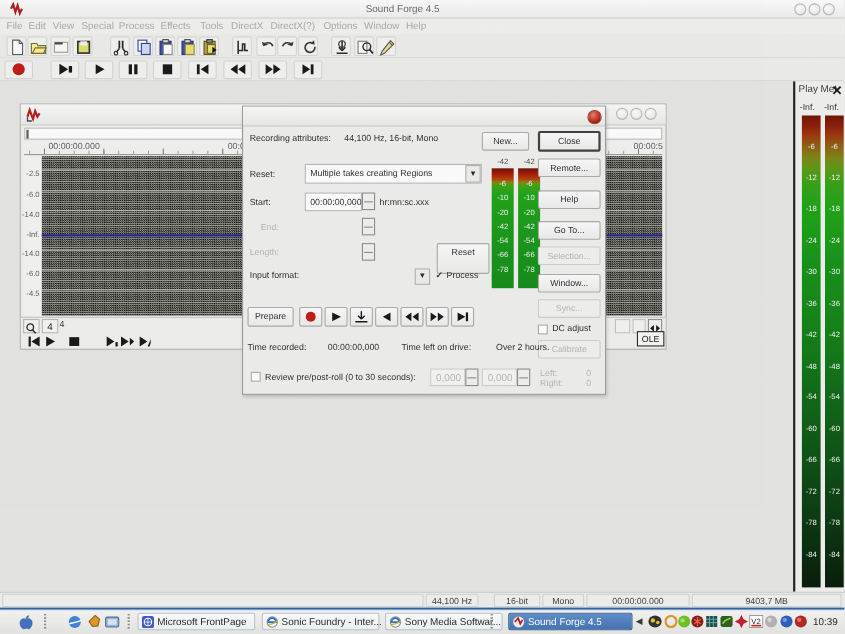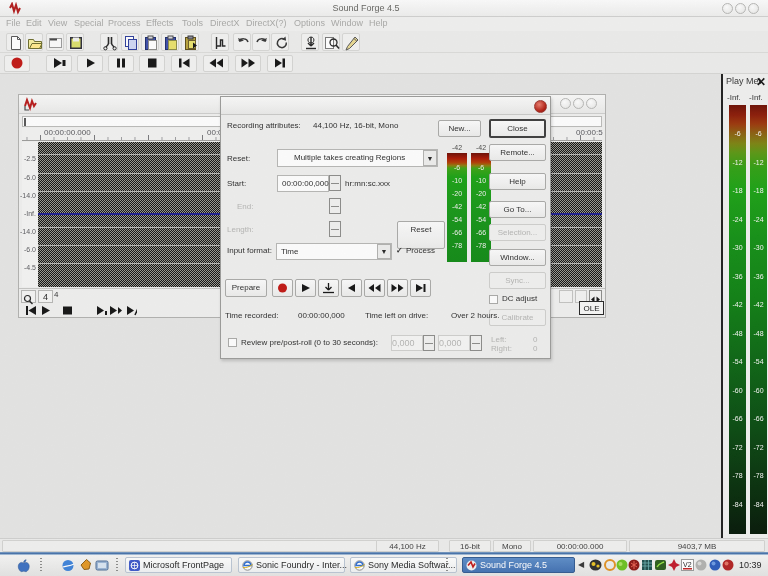--- a/index.html
+++ b/index.html
@@ -36,21 +36,21 @@
 #rectitle{left:0;top:0;width:329px;height:18px;background:linear-gradient(#f9f9f8,#e8e8e7);border-bottom:1px solid #c8c8c6;}
 .dlabel{font-size:8px;color:#2a2a2a;white-space:nowrap;}
 .glabel{font-size:8px;color:#b4b4b2;white-space:nowrap;}
 .field{background:#fdfdfd;border:1px solid #b5b5b3;font-size:8px;color:#2a2a2a;white-space:nowrap;}
 .dbtn{background:linear-gradient(#fafafa,#ebebea);border:1px solid #a8a8a6;border-radius:2px;font-size:8px;color:#2a2a2a;text-align:center;}
 .gbtn{background:#efefee;border:1px solid #cdcdcb;border-radius:2px;font-size:8px;color:#b4b4b2;text-align:center;}
 .spin{width:12px;height:16px;background:#efefee;border:1px solid #8a8a88;}
 .spin:before{content:"";position:absolute;left:1px;right:1px;top:50%;height:1px;background:#8a8a88;}
 .dmeter{top:56px;width:20px;height:109px;background:linear-gradient(#6a0a00 0%,#a81400 5%,#b03c00 9%,#8a7a08 11.5%,#3aa010 14%,#18a011 22%,#129214 60%,#0e8812 100%);}
 .rbtn{top:182px;width:21px;height:18px;background:linear-gradient(#fafafa,#ebebea);border:1px solid #a8a8a6;border-radius:2px;font-size:7px;color:#111;text-align:center;line-height:17px;}
-.gfield{top:238px;width:32px;height:16px;background:#f4f4f3;border:1px solid #cdcdcb;font-size:9px;color:#b4b4b2;text-align:left;padding:2px 3px 0 0;}
+.gfield{top:238px;width:32px;height:16px;background:#f4f4f3;border:1px solid #cdcdcb;font-size:9px;color:#b4b4b2;text-align:right;padding:2px 3px 0 0;}
 .dmlbl{width:20px;text-align:center;font-size:7px;color:#f0f0ee;}
 
 #meterpanel{left:721px;top:74px;width:47px;height:464px;background:#efefee;border-left:2px solid #1c1c1c;}
 .mbar{top:31px;width:17px;height:429px;background:linear-gradient(#6a0c00 0%,#8a1804 2.3%,#9a3408 4.4%,#8a5c0c 6.5%,#7a810e 9%,#5a9410 11%,#2e9e10 14.7%,#18a011 19.8%,#108e12 31%,#0c7e10 45%,#096410 59%,#064c0e 73%,#04340a 85%,#022206 94%,#011403 100%);}
 .mlabel{font-size:7px;color:#f2f2f0;width:17px;text-align:center;}
 .mlabel{z-index:3;}
 
 #statusbar{left:0;top:538px;width:768px;height:14px;background:#ebebea;border-top:1px solid #cfcfcd;font-size:8px;color:#3a3a3a;}
 .scell{top:1px;height:12px;border:1px solid #d2d2d0;border-radius:1px;text-align:center;line-height:11px;background:#efefee;}
 
@@ -303,37 +303,36 @@
   <div class="abs" id="recdlg">
     <div class="abs" id="rectitle"></div>
     <div class="abs" style="left:313px;top:3px;width:13px;height:13px;border-radius:50%;background:radial-gradient(circle at 38% 32%,#e87a6a,#b01c10 65%,#7c0e06);border:1px solid #98322a"></div>
 
     <div class="abs dlabel" style="left:6px;top:24px">Recording attributes:</div>
     <div class="abs dlabel" style="left:92px;top:24px">44,100 Hz, 16-bit, Mono</div>
     <div class="abs dbtn" style="left:217px;top:23px;width:43px;height:17px;line-height:15px">New...</div>
     <div class="abs dbtn" style="left:268px;top:22px;width:57px;height:19px;line-height:15px;border:2px solid #3a3a3a">Close</div>
 
     <div class="abs dlabel" style="left:6px;top:57px">Reset:</div>
-    <div class="abs field" style="left:56px;top:52px;width:161px;height:18px;line-height:16px;padding-left:16px">Multiple takes creating Regions</div>
+    <div class="abs field" style="left:56px;top:52px;width:161px;height:18px;line-height:16px;padding-left:4px">Multiple takes creating Regions</div>
     <div class="abs" style="left:202px;top:53px;width:14px;height:16px;background:#ececeb;border:1px solid #b0b0ae;text-align:center;font-size:7px;line-height:15px;color:#222">▼</div>
 
     <div class="abs dlabel" style="left:6px;top:82px">Start:</div>
     <div class="abs field" style="left:56px;top:78px;width:52px;height:17px;line-height:15px;padding-left:4px">00:00:00,000</div>
     <div class="abs spin" style="left:108px;top:78px"></div>
     <div class="abs dlabel" style="left:124px;top:82px">hr:mn:sc.xxx</div>
 
     <div class="abs glabel" style="left:16px;top:105px">End:</div>
     <div class="abs spin" style="left:108px;top:101px"></div>
 
     <div class="abs glabel" style="left:6px;top:128px">Length:</div>
     <div class="abs spin" style="left:108px;top:124px"></div>
     <div class="abs dbtn" style="left:176px;top:124px;width:48px;height:28px;line-height:15px">Reset</div>
 
     <div class="abs dlabel" style="left:6px;top:149px">Input format:</div>
-    <div class="abs field" style="left:55px;top:146px;width:116px;height:17px;line-height:15px;padding-left:4px">Time</div>
     <div class="abs" style="left:156px;top:147px;width:14px;height:15px;background:#ececeb;border:1px solid #b0b0ae;text-align:center;font-size:7px;line-height:14px;color:#222">▼</div>
     <div class="abs dlabel" style="left:175px;top:149px;font-weight:bold">✓</div>
     <div class="abs dlabel" style="left:185px;top:149px">Process</div>
 
     <div class="abs" style="left:226px;top:47px;width:20px;text-align:center;font-size:7px;color:#4a4a48">-42</div>
     <div class="abs" style="left:250px;top:47px;width:20px;text-align:center;font-size:7px;color:#4a4a48">-42</div>
     <div class="abs dmeter" style="left:226px"></div>
     <div class="abs dmeter" style="left:250px"></div>
     <div class="abs dmlbl" style="left:226px;top:67px">-6</div>
       <div class="abs dmlbl" style="left:250px;top:67px">-6</div>
@@ -436,21 +435,21 @@
     <div class="abs mlabel" style="left:6px;top:370px">-72</div>
       <div class="abs mlabel" style="left:27px;top:370px">-72</div>
     <div class="abs mlabel" style="left:6px;top:398px">-78</div>
       <div class="abs mlabel" style="left:27px;top:398px">-78</div>
     <div class="abs mlabel" style="left:6px;top:427px">-84</div>
       <div class="abs mlabel" style="left:27px;top:427px">-84</div>
   </div>
 
   <div class="abs" id="statusbar">
     <div class="abs scell" style="left:2px;width:383px"></div>
-    <div class="abs scell" style="left:376px;width:63px">44,100 Hz</div>
+    <div class="abs scell" style="left:387px;width:48px">44,100 Hz</div>
     <div class="abs scell" style="left:449px;width:42px">16-bit</div>
     <div class="abs scell" style="left:493px;width:38px">Mono</div>
     <div class="abs scell" style="left:533px;width:94px">00:00:00.000</div>
     <div class="abs scell" style="left:629px;width:136px">9403,7 MB</div>
   </div>
 
   <div class="abs" id="taskbar">
     <div class="abs topedge"></div>
     <svg class="abs" style="left:16px;top:6px" width="15" height="15" viewBox="0 0 15 15">
         <path d="M7.5 4.5c.2-1.6 1.2-2.6 2.6-2.8-.1 1.5-1.2 2.7-2.6 2.8zM7.6 5.2c1.2-1 3.2-1.2 4.6.2 1.7 1.8 1.2 5.2-.5 7.2-.8 1-1.7 1.3-2.6.9-.9-.4-1.6-.4-2.6 0-1 .4-1.9.1-2.7-.9C2 10.6 1.6 7.2 3.3 5.4c1.4-1.4 3.2-1.2 4.3-.2z" fill="#3a6ec0" stroke="#24508f" stroke-width=".5"></path>

